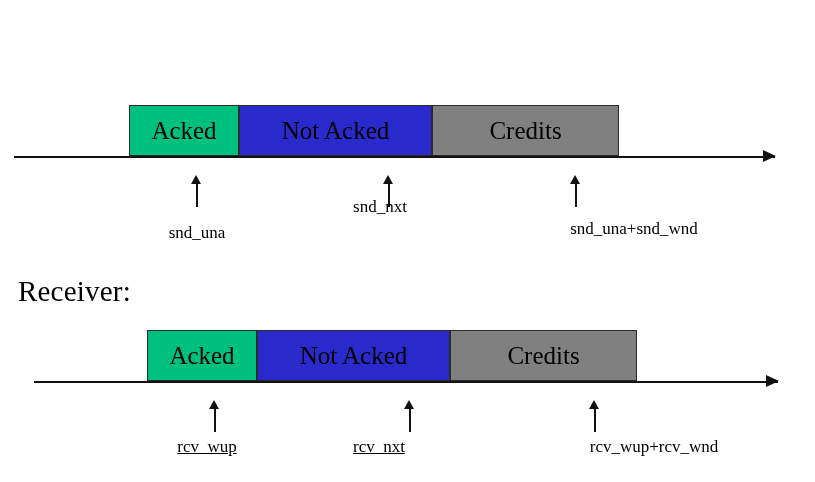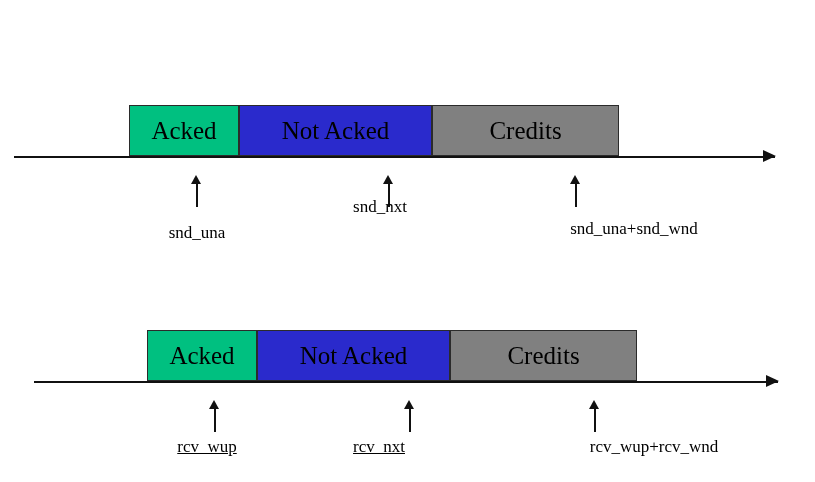--- a/index.html
+++ b/index.html
@@ -110,20 +110,21 @@
 
     <div class="tick" style="left:388px; top:183px; height:24px;"></div>
     <div class="tick-head" style="left:383px; top:175px;"></div>
     <div class="tick-label" style="left:380px; top:198px;">snd_nxt</div>
 
     <div class="tick" style="left:575px; top:183px; height:24px;"></div>
     <div class="tick-head" style="left:570px; top:175px;"></div>
     <div class="tick-label" style="left:634px; top:213px;margin-top:7px;">snd_una+snd_wnd</div>
   </div>
 
+  <div class="section-title" id="receiver-title">Receiver:</div>
 
   <div>
     <div class="axis-line" style="left:34px; top:381px; width:744px;"></div>
     <div class="axis-head" style="left:766px; top:375px;"></div>
 
     <div class="seg" style="left:103px; top:330px; width:110px; height:51px; background:#00c080;">
       <span>Acked</span>
     </div>
     <div class="seg" style="left:213px; top:330px; width:193px; height:51px; background:#2a2acc;">
       <span>Not Acked</span>

